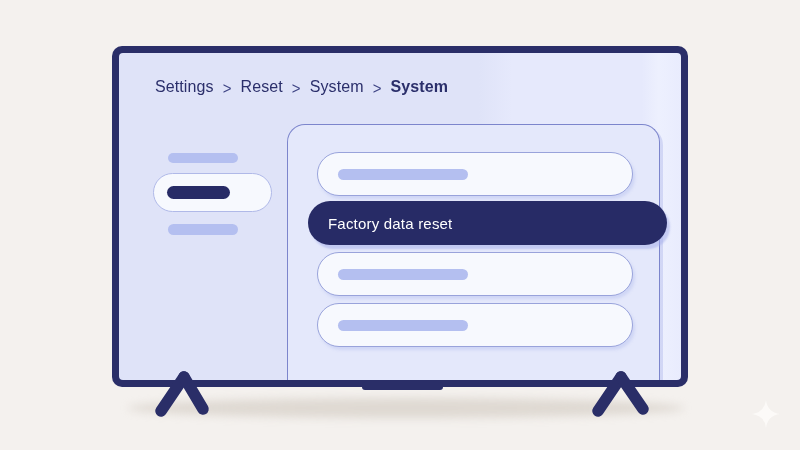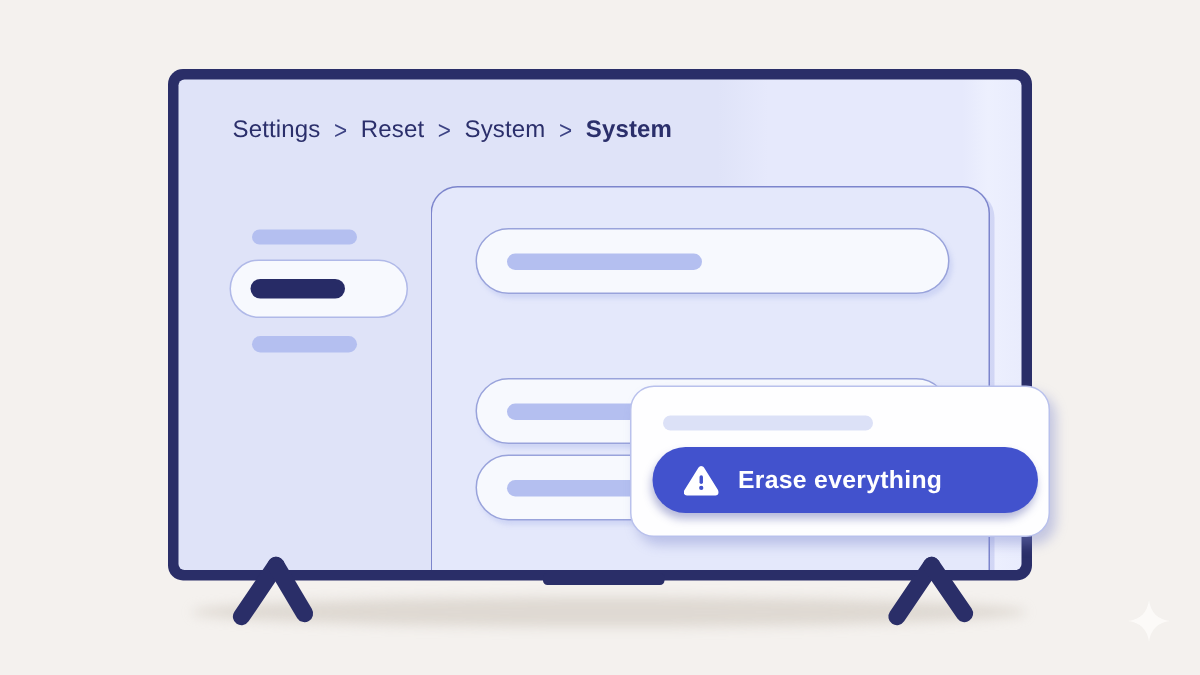--- a/index.html
+++ b/index.html
@@ -83,20 +83,23 @@
         <div class="sel"></div>
       </div>
       <div class="side-bar-line" style="left:49px;top:171px;width:70px;height:11px;"></div>
 
       <div class="panel"></div>
 
       <div class="menu-row" style="left:198px;top:99px;">
         <div class="ph"></div>
       </div>
 
+      <div class="menu-row-selected">
+        <span>Factory data reset</span>
+      </div>
 
       <div class="menu-row" style="left:198px;top:199px;">
         <div class="ph"></div>
       </div>
 
       <div class="menu-row" style="left:198px;top:250px;">
         <div class="ph"></div>
       </div>
 
     </div>
@@ -105,29 +108,18 @@
   <svg class="stand-svg" width="800" height="450" viewBox="0 0 800 450">
     <rect x="362" y="382" width="81" height="8" rx="3" fill="#2a2e68"></rect>
     <g stroke="#2a2e68" stroke-width="11.5" stroke-linecap="round" fill="none">
       <path d="M184,377 L161,411"></path>
       <path d="M184,377 L203,409"></path>
       <path d="M621,377 L598,411"></path>
       <path d="M621,377 L643,409"></path>
     </g>
   </svg>
 
-  <div class="dialog-card">
-    <div class="ph"></div>
-    <button class="erase-btn">
-      <svg width="23" height="21" viewBox="0 0 24 22">
-        <polygon points="12,3 22,19 2,19" fill="#ffffff" stroke="#ffffff" stroke-width="4.5" stroke-linejoin="round"></polygon>
-        <rect x="10.8" y="7.2" width="2.4" height="6" rx="1.2" fill="#4252cd"></rect>
-        <circle cx="12" cy="16" r="1.5" fill="#4252cd"></circle>
-      </svg>
-      <span>Erase everything</span>
-    </button>
-  </div>
 
   <svg class="sparkle-svg" width="30" height="30" viewBox="0 0 30 30">
     <path d="M15,1 Q16.6,13.4 29,15 Q16.6,16.6 15,29 Q13.4,16.6 1,15 Q13.4,13.4 15,1 Z" fill="#fdfbf9" opacity="0.85"></path>
   </svg>
 
 </div>
 
 </body></html>

